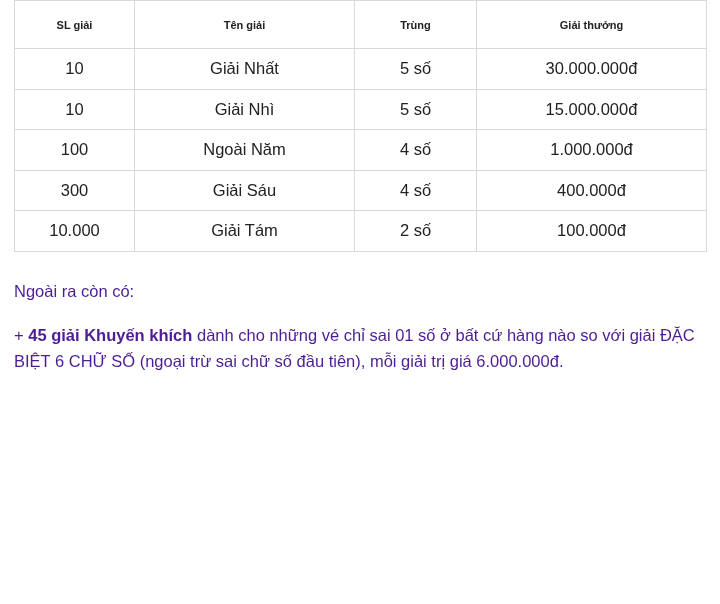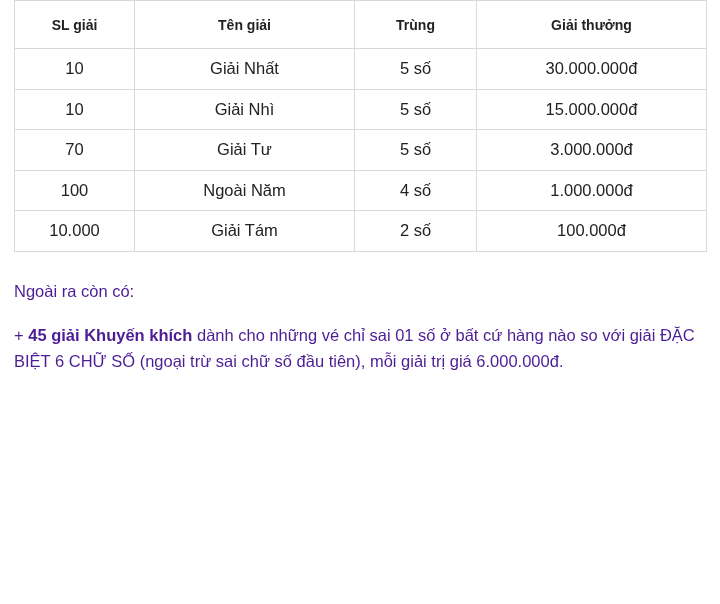--- a/index.html
+++ b/index.html
@@ -31,21 +31,21 @@
     border: 1px solid #d9d9d9;
     text-align: center;
     vertical-align: middle;
     font-size: 16.5px;
     color: #222222;
     padding: 0;
     height: 39.5px;
   }
   table.prize-table thead th {
     font-weight: bold;
-    font-size: 14px;
+    font-size: 11px;
     height: 47px;
   }
   table.prize-table tr.special-row td {
     font-weight: bold;
   }
   col.c1 { width: 120px; }
   col.c2 { width: 220px; }
   col.c3 { width: 122px; }
   col.c4 { width: 230px; }
 
@@ -90,30 +90,30 @@
         <td>5 số</td>
         <td>30.000.000đ</td>
       </tr>
       <tr>
         <td>10</td>
         <td>Giải Nhì</td>
         <td>5 số</td>
         <td>15.000.000đ</td>
       </tr>
       <tr>
-        <td>70</td>
-        <td>Giải Tư</td>
-        <td>5 số</td>
-        <td>3.000.000đ</td>
-      </tr>
-      <tr>
         <td>100</td>
         <td>Ngoài Năm</td>
         <td>4 số</td>
         <td>1.000.000đ</td>
+      </tr>
+      <tr>
+        <td>300</td>
+        <td>Giải Sáu</td>
+        <td>4 số</td>
+        <td>400.000đ</td>
       </tr>
       <tr>
         <td>10.000</td>
         <td>Giải Tám</td>
         <td>2 số</td>
         <td>100.000đ</td>
       </tr>
     </tbody>
   </table>
 

